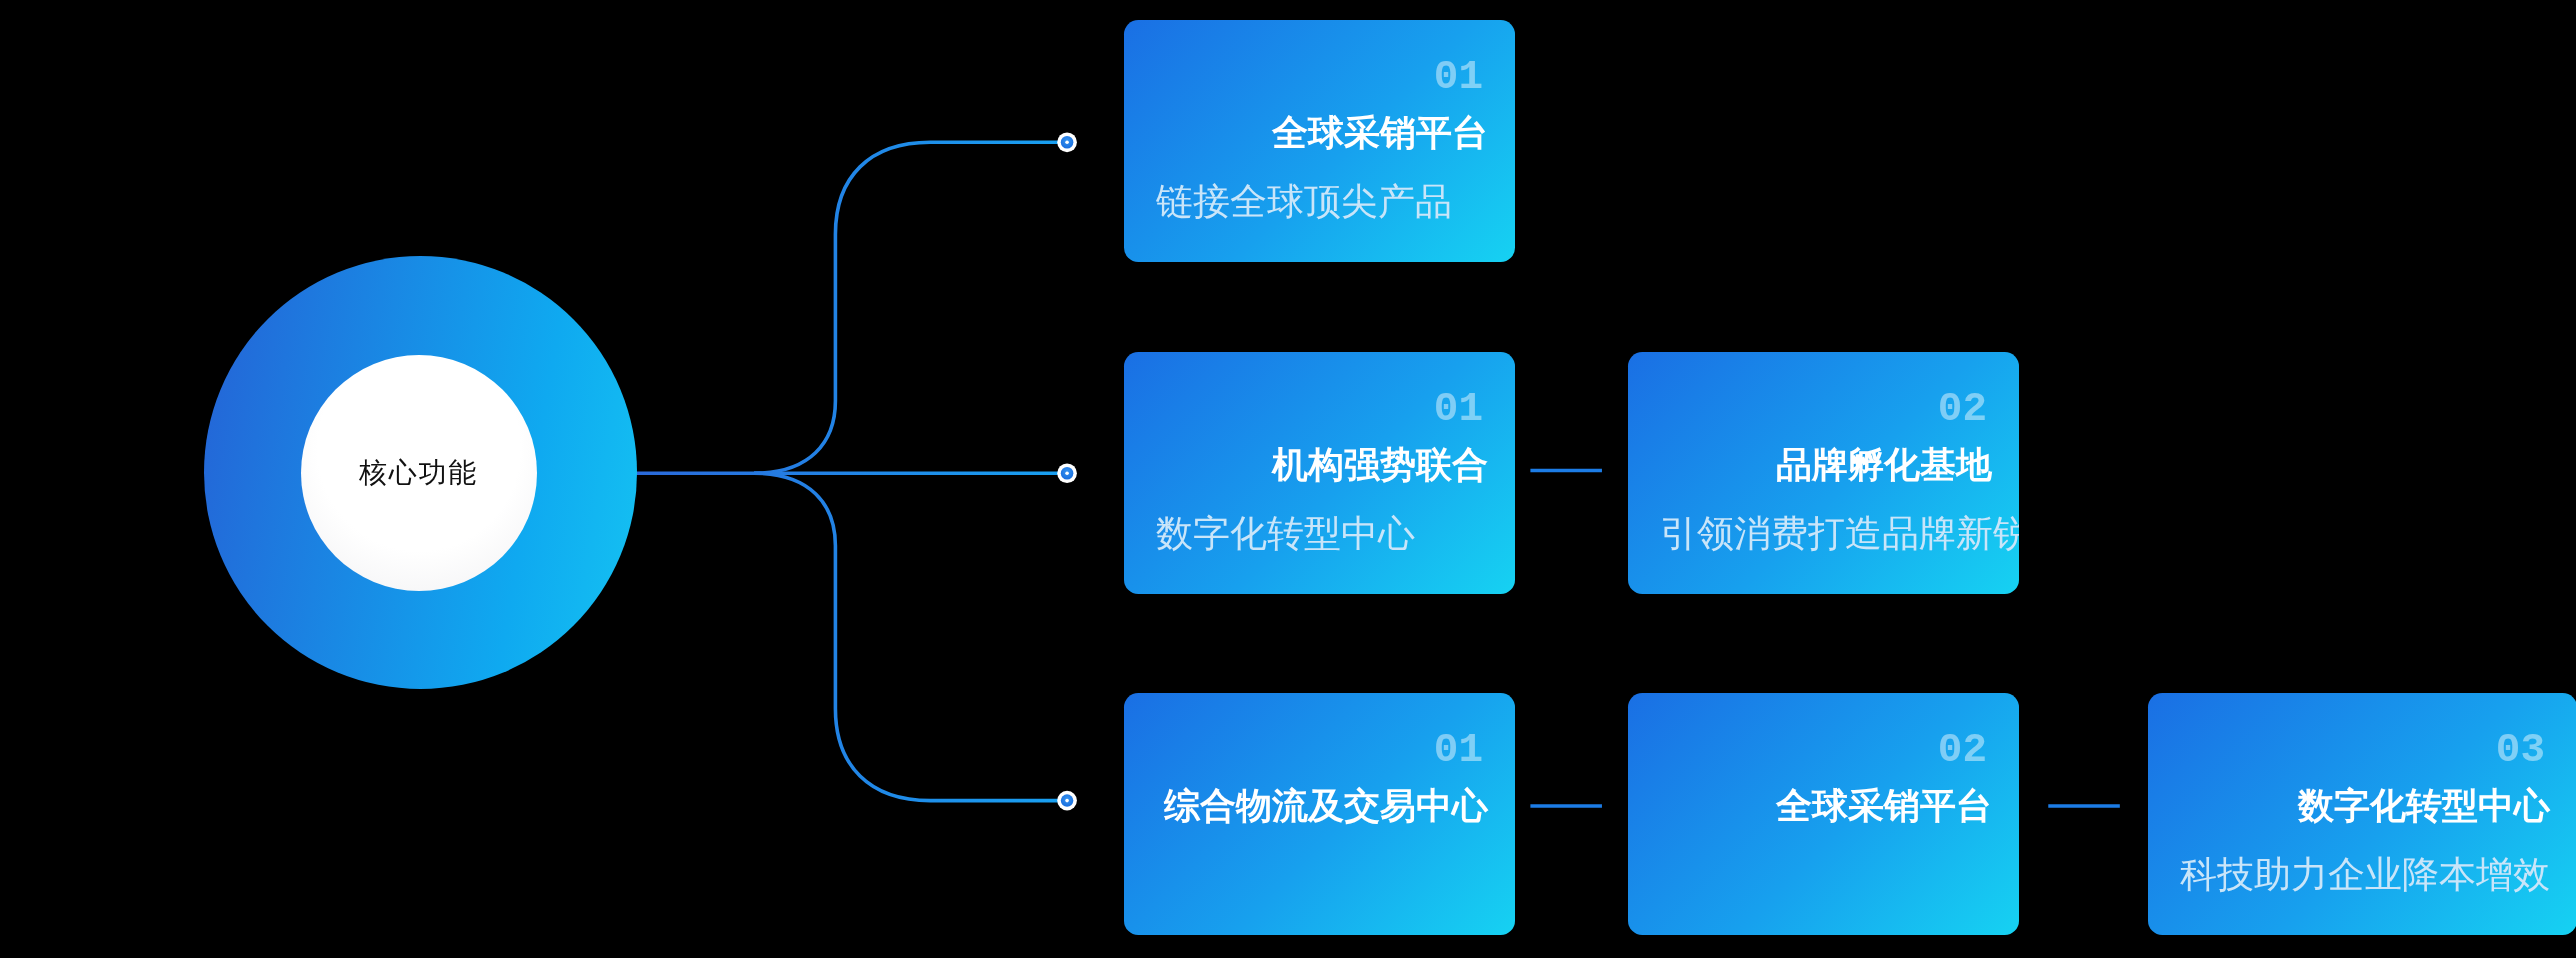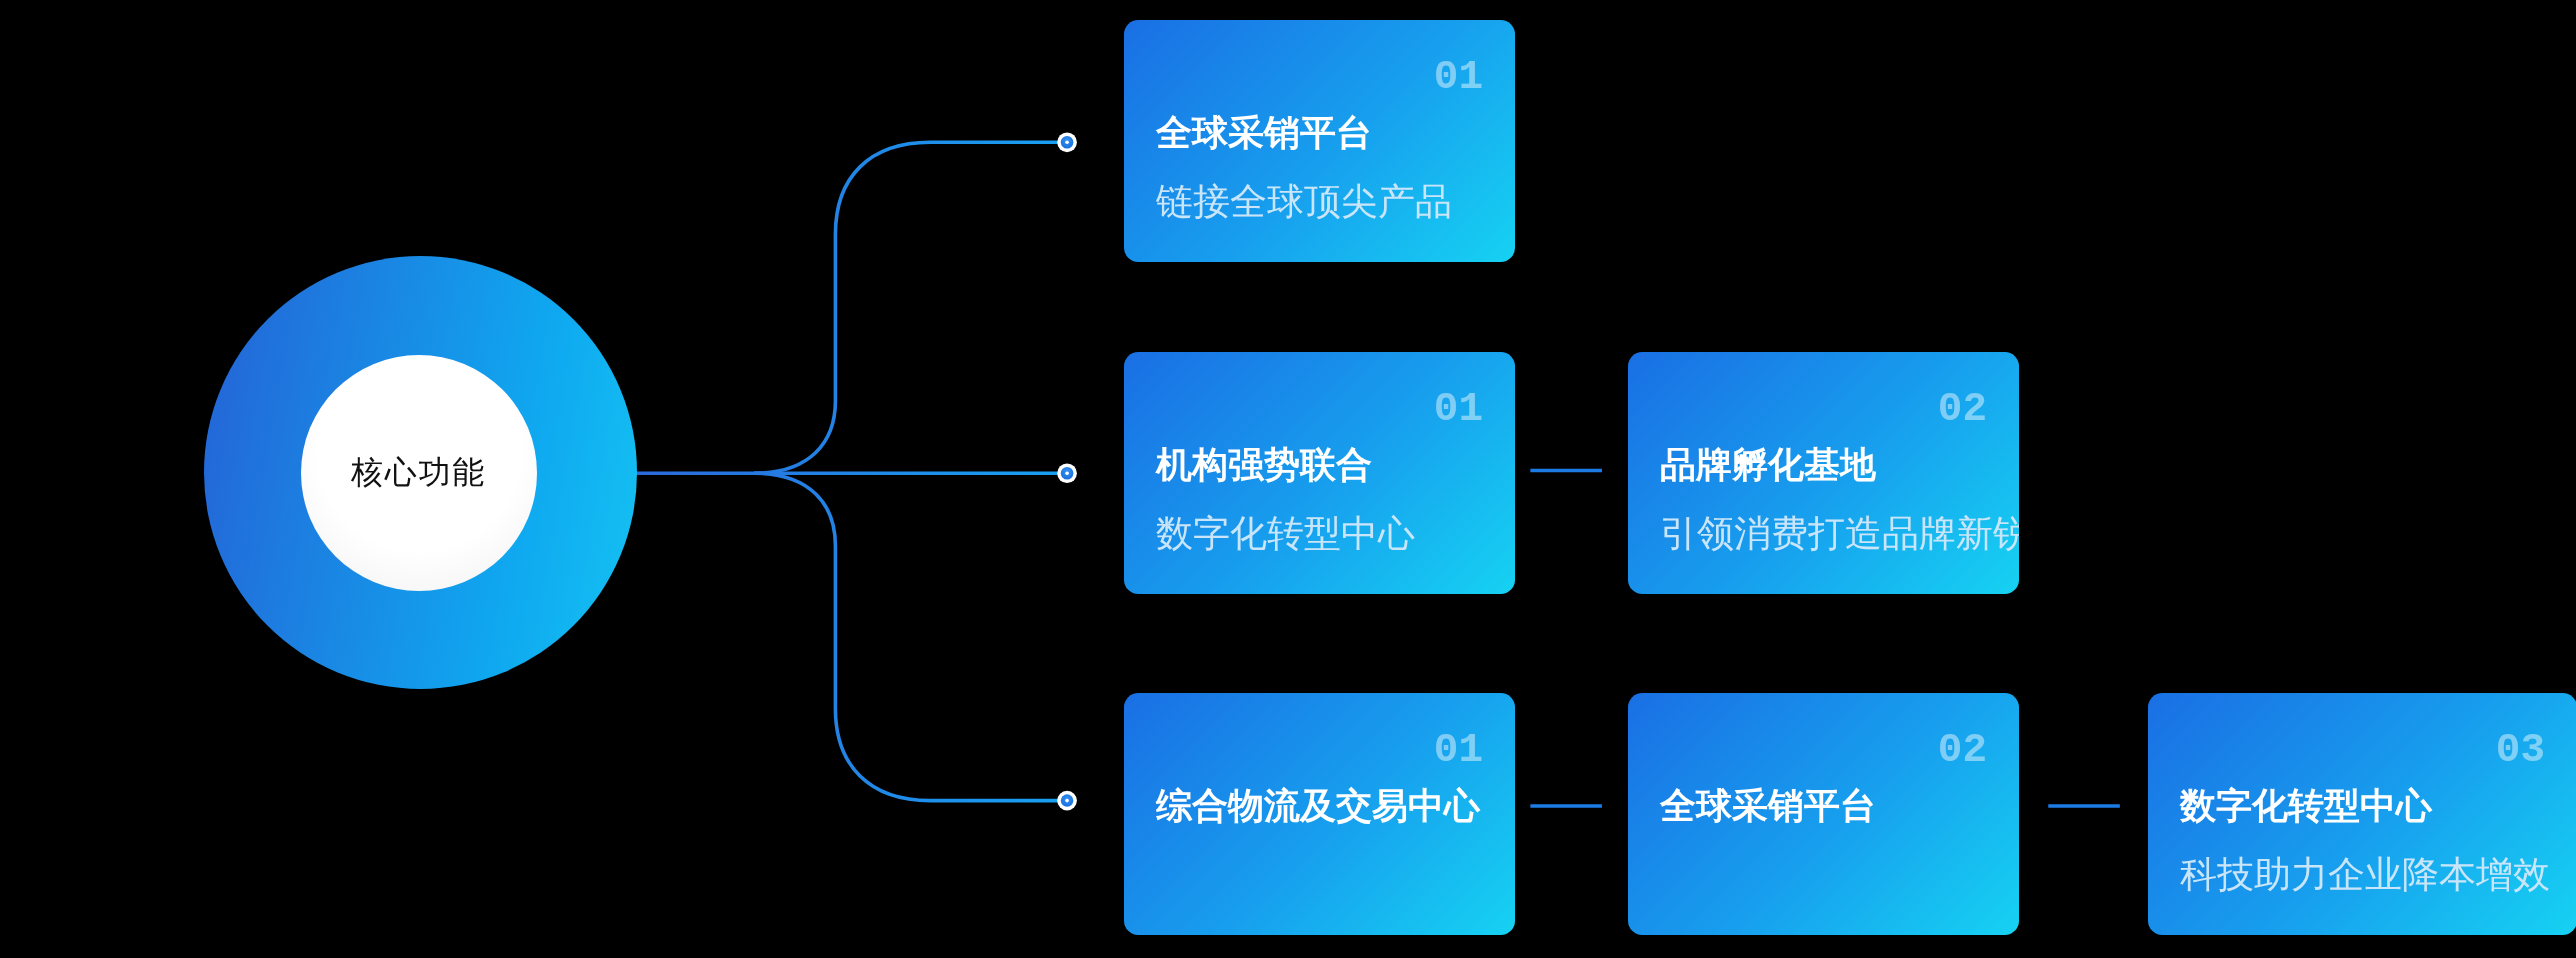--- a/index.html
+++ b/index.html
@@ -18,37 +18,37 @@
   
   .core-circle{
     position:absolute;left:204px;top:256px;width:433px;height:433px;border-radius:50%;
     background:linear-gradient(100deg,var(--circle-g1) 0%,var(--circle-g2) 72%,var(--circle-g3) 100%);
   }
   .core-inner{
     position:absolute;left:50%;top:50%;width:236px;height:236px;margin:-118px 0 0 -120px;border-radius:50%;
     background:radial-gradient(circle at 50% 40%,#ffffff 55%,#f7f7f8 78%,#ececee 100%);
     display:flex;align-items:center;justify-content:center;
   }
-  .core-label{font-size:32px;font-weight:500;color:#111;letter-spacing:1.8px;}
+  .core-label{font-size:28px;font-weight:500;color:#111;letter-spacing:1.8px;}
 
   
   svg.wires{position:absolute;left:0;top:0;width:2576px;height:959px;}
 
   
   .card{
     position:absolute;width:391px;height:242px;border-radius:14.3px;overflow:hidden;
     background:linear-gradient(135deg,var(--card-g1) 0%,var(--card-g2) 55%,var(--card-g3) 100%);
   }
   .card .num{
     position:absolute;top:29px;right:32px;font-size:41px;font-weight:bold;line-height:1;
     color:var(--num-color);font-family:Liberation Mono, monospace;margin-top:8px;
   }
   .card .title{
     position:absolute;top:91px;left:32px;right:27px;font-size:36px;font-weight:bold;
-    color:#ffffff;line-height:1.2;white-space:nowrap;
+    color:#ffffff;line-height:1.2;white-space:nowrap;text-align:right;
   }
   .card .sub{
     position:absolute;top:157px;left:32px;right:21.5px;font-size:37px;font-weight:400;
     color:var(--sub-color);line-height:1.35;white-space:nowrap;
   }
 
   
   .c-r1-1{left:1124px;top:19.7px;}
   .c-r2-1{left:1124px;top:352px;}
   .c-r2-2{left:1628px;top:352px;}

